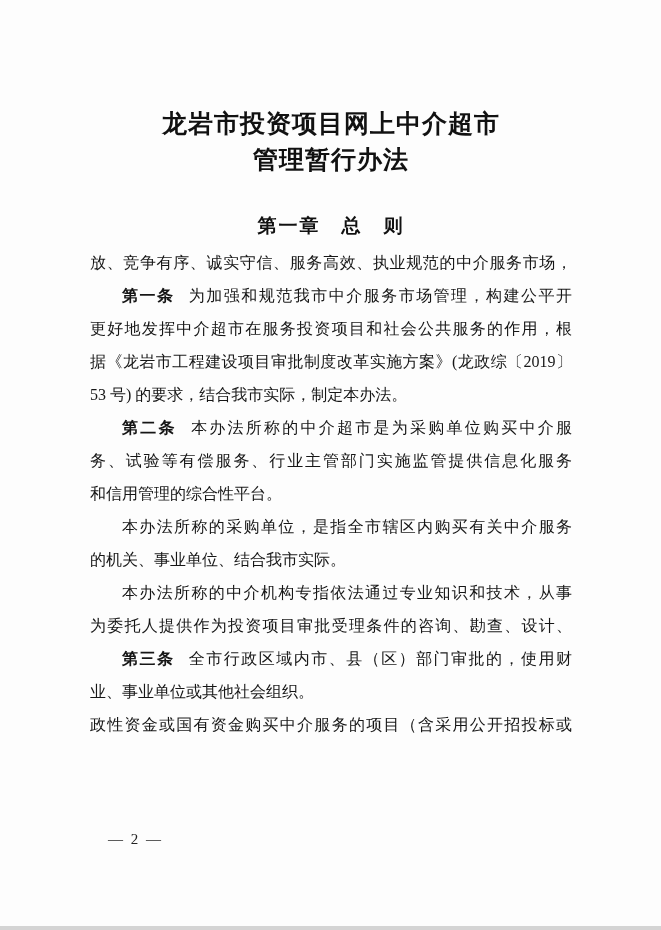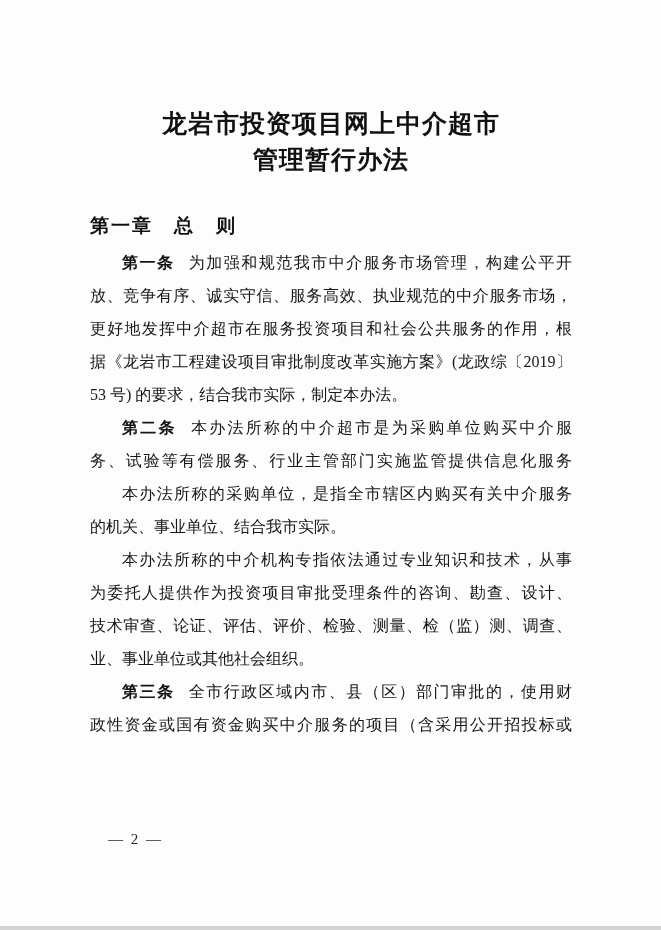--- a/index.html
+++ b/index.html
@@ -26,20 +26,21 @@
     font-size: 25px;
     line-height: 36px;
     font-weight: bold;
     letter-spacing: 1px;
     color: #111;
   }
   .title span { display: block; }
   .chapter {
     margin: 34px 0 0 0;
     padding: 0;
+    text-align: center;
     font-size: 19px;
     line-height: 28px;
     font-weight: bold;
     letter-spacing: 2px;
     color: #111;
   }
   .docbody {
     margin-top: 6px;
     font-size: 16px;
     line-height: 33px;
@@ -80,38 +81,38 @@
 
     <h1 class="title">
       <span>龙岩市投资项目网上中介超市</span>
       <span>管理暂行办法</span>
     </h1>
 
     <h2 class="chapter">第一章　总　则</h2>
 
     <div class="docbody">
 
+      <div class="ln fill">放、竞争有序、诚实守信、服务高效、执业规范的中介服务市场，</div>
       <div class="ln fill indent"><span class="lbl">第一条</span><span>为加强和规范我市中介服务市场管理，构建公平开</span></div>
-      <div class="ln fill">放、竞争有序、诚实守信、服务高效、执业规范的中介服务市场，</div>
       <div class="ln fill">更好地发挥中介超市在服务投资项目和社会公共服务的作用，根</div>
       <div class="ln fill">据《龙岩市工程建设项目审批制度改革实施方案》(龙政综〔2019〕</div>
       <div class="ln">53 号) 的要求，结合我市实际，制定本办法。</div>
 
       <div class="ln fill indent"><span class="lbl">第二条</span><span>本办法所称的中介超市是为采购单位购买中介服</span></div>
       <div class="ln fill">务、试验等有偿服务、行业主管部门实施监管提供信息化服务</div>
+      <div class="ln">和信用管理的综合性平台。</div>
 
       <div class="ln fill indent">本办法所称的采购单位，是指全市辖区内购买有关中介服务</div>
       <div class="ln">的机关、事业单位、结合我市实际。</div>
 
       <div class="ln fill indent">本办法所称的中介机构专指依法通过专业知识和技术，从事</div>
       <div class="ln fill">为委托人提供作为投资项目审批受理条件的咨询、勘查、设计、</div>
-      <div class="ln fill">技术审查、论证、评估、评价、检验、测量、检（监）测、调查、</div>
+      <div class="ln fill indent"><span class="lbl">第三条</span><span>全市行政区域内市、县（区）部门审批的，使用财</span></div>
+
       <div class="ln">业、事业单位或其他社会组织。</div>
-
-      <div class="ln fill indent"><span class="lbl">第三条</span><span>全市行政区域内市、县（区）部门审批的，使用财</span></div>
       <div class="ln fill">政性资金或国有资金购买中介服务的项目（含采用公开招投标或</div>
 
     </div>
   </div>
 
   <div class="footer">— 2 —</div>
   <div class="scan-edge"></div>
 </div>
 
 </body></html>

